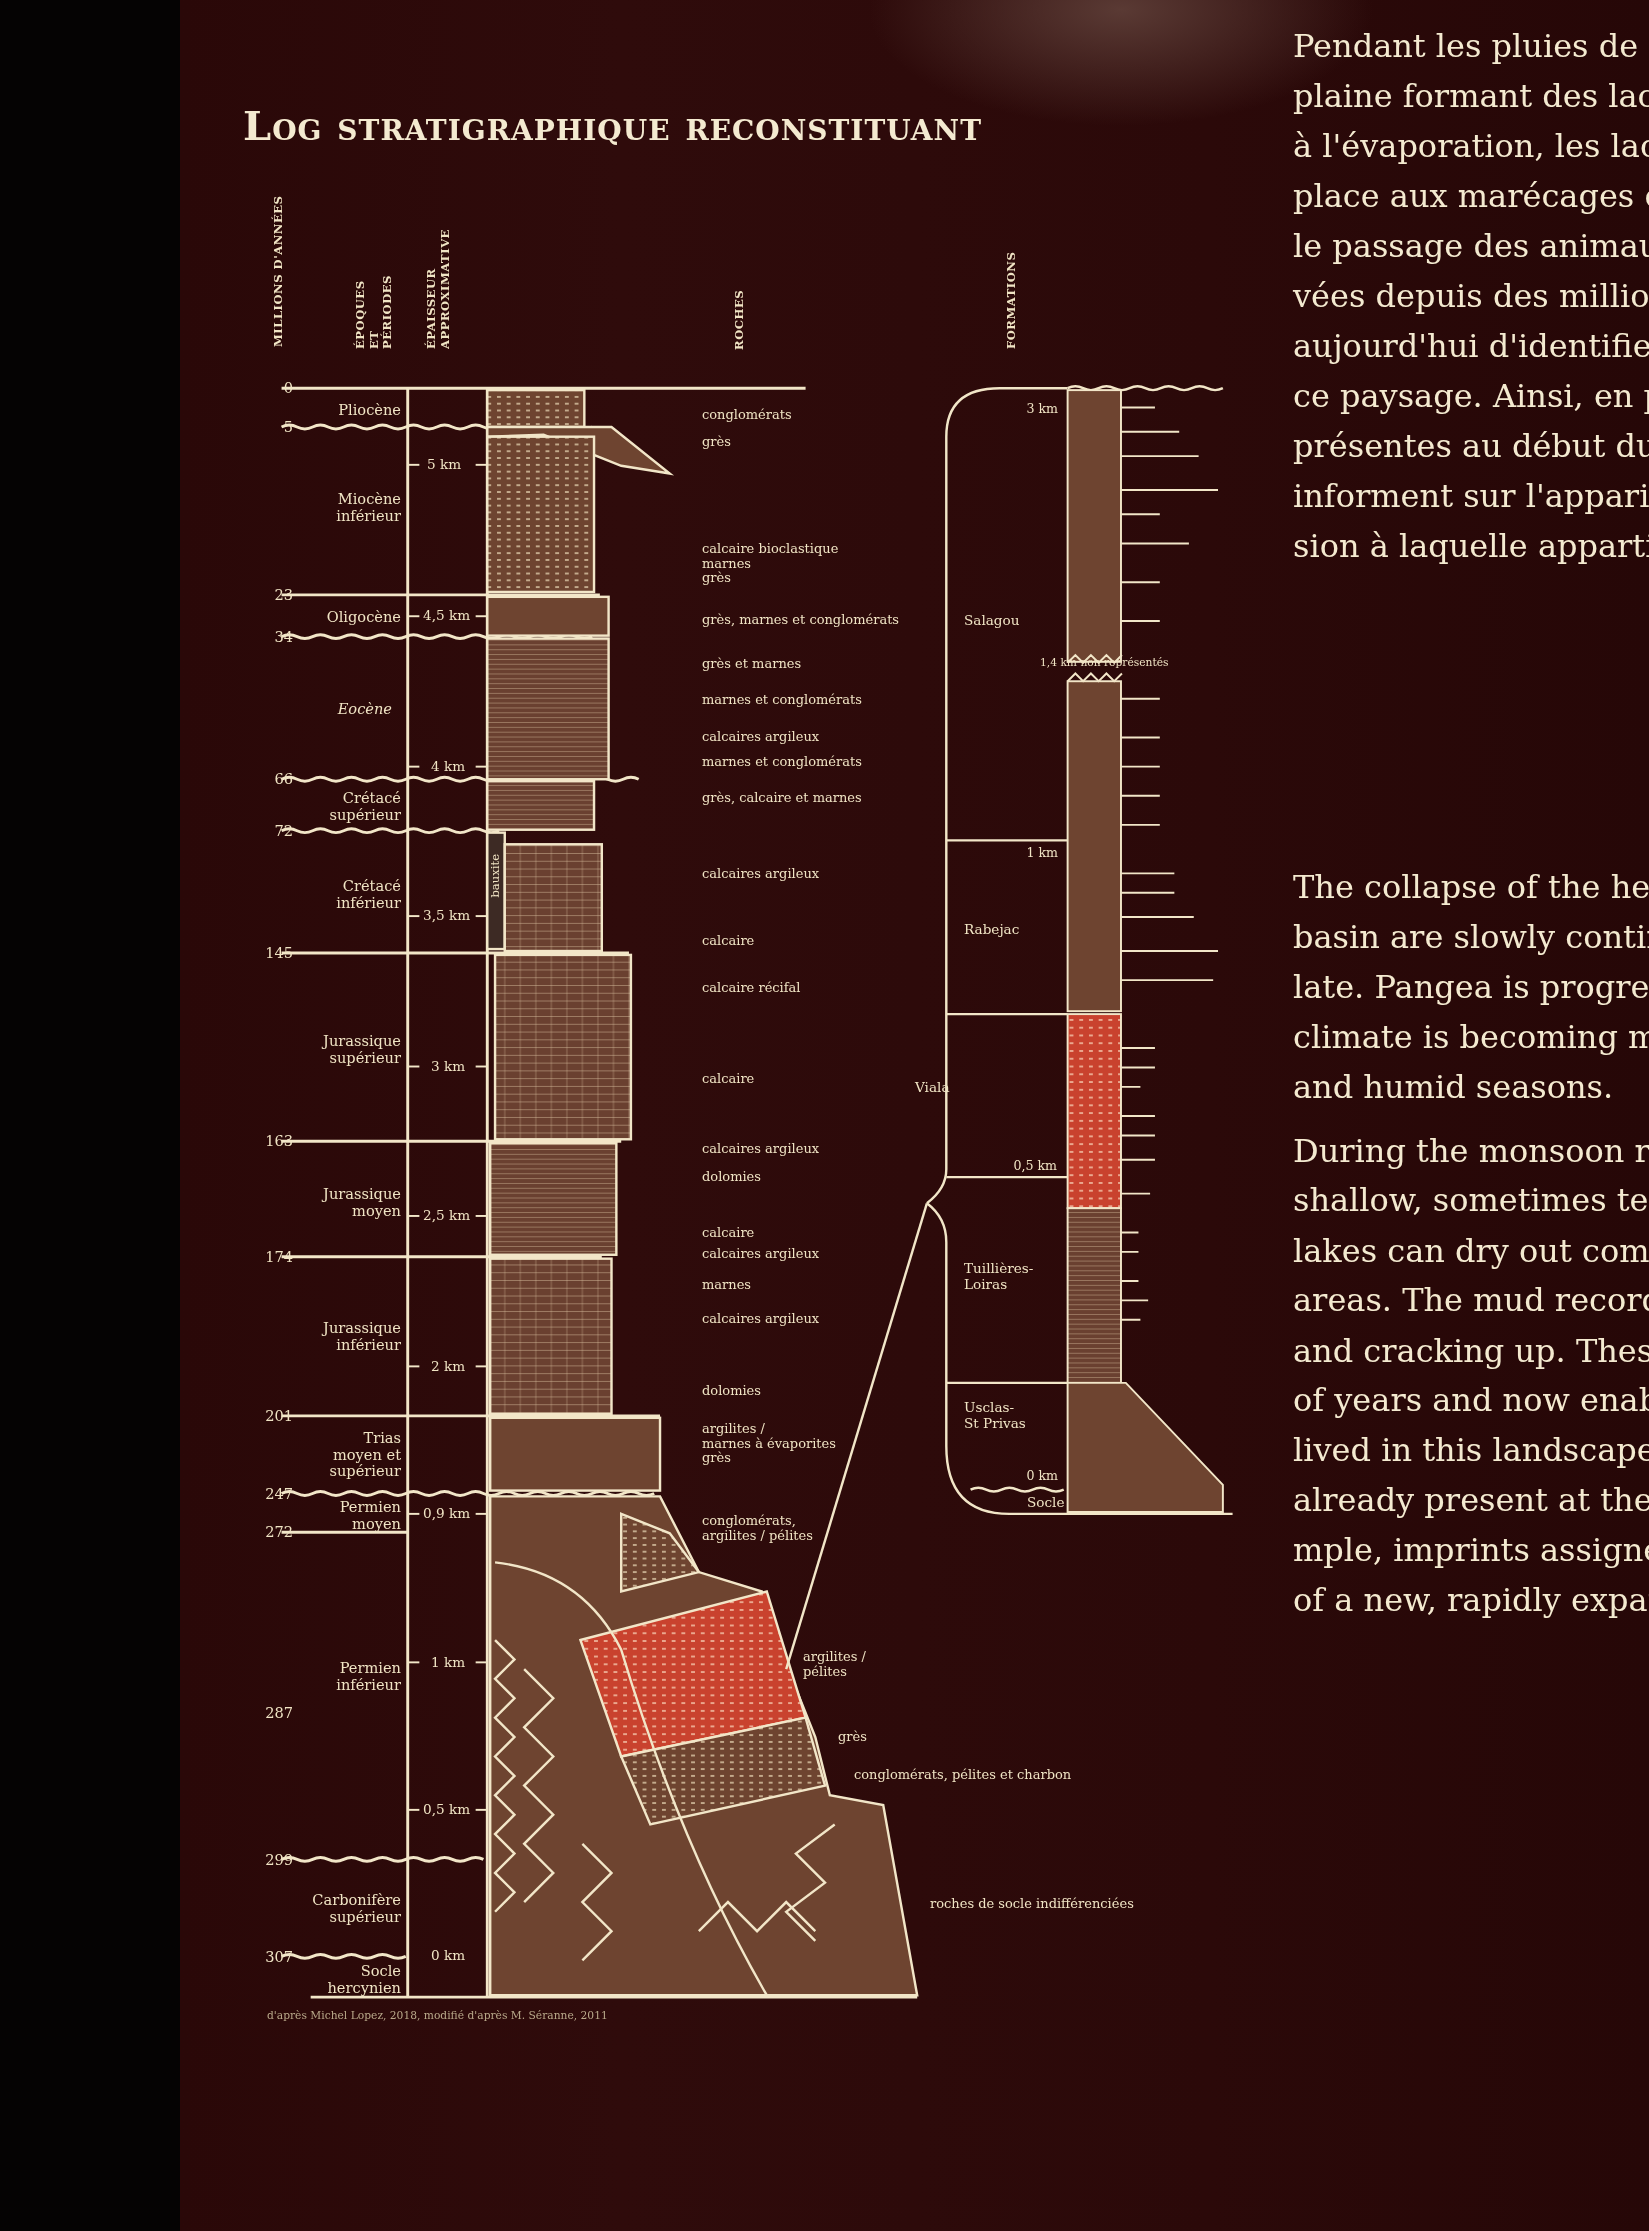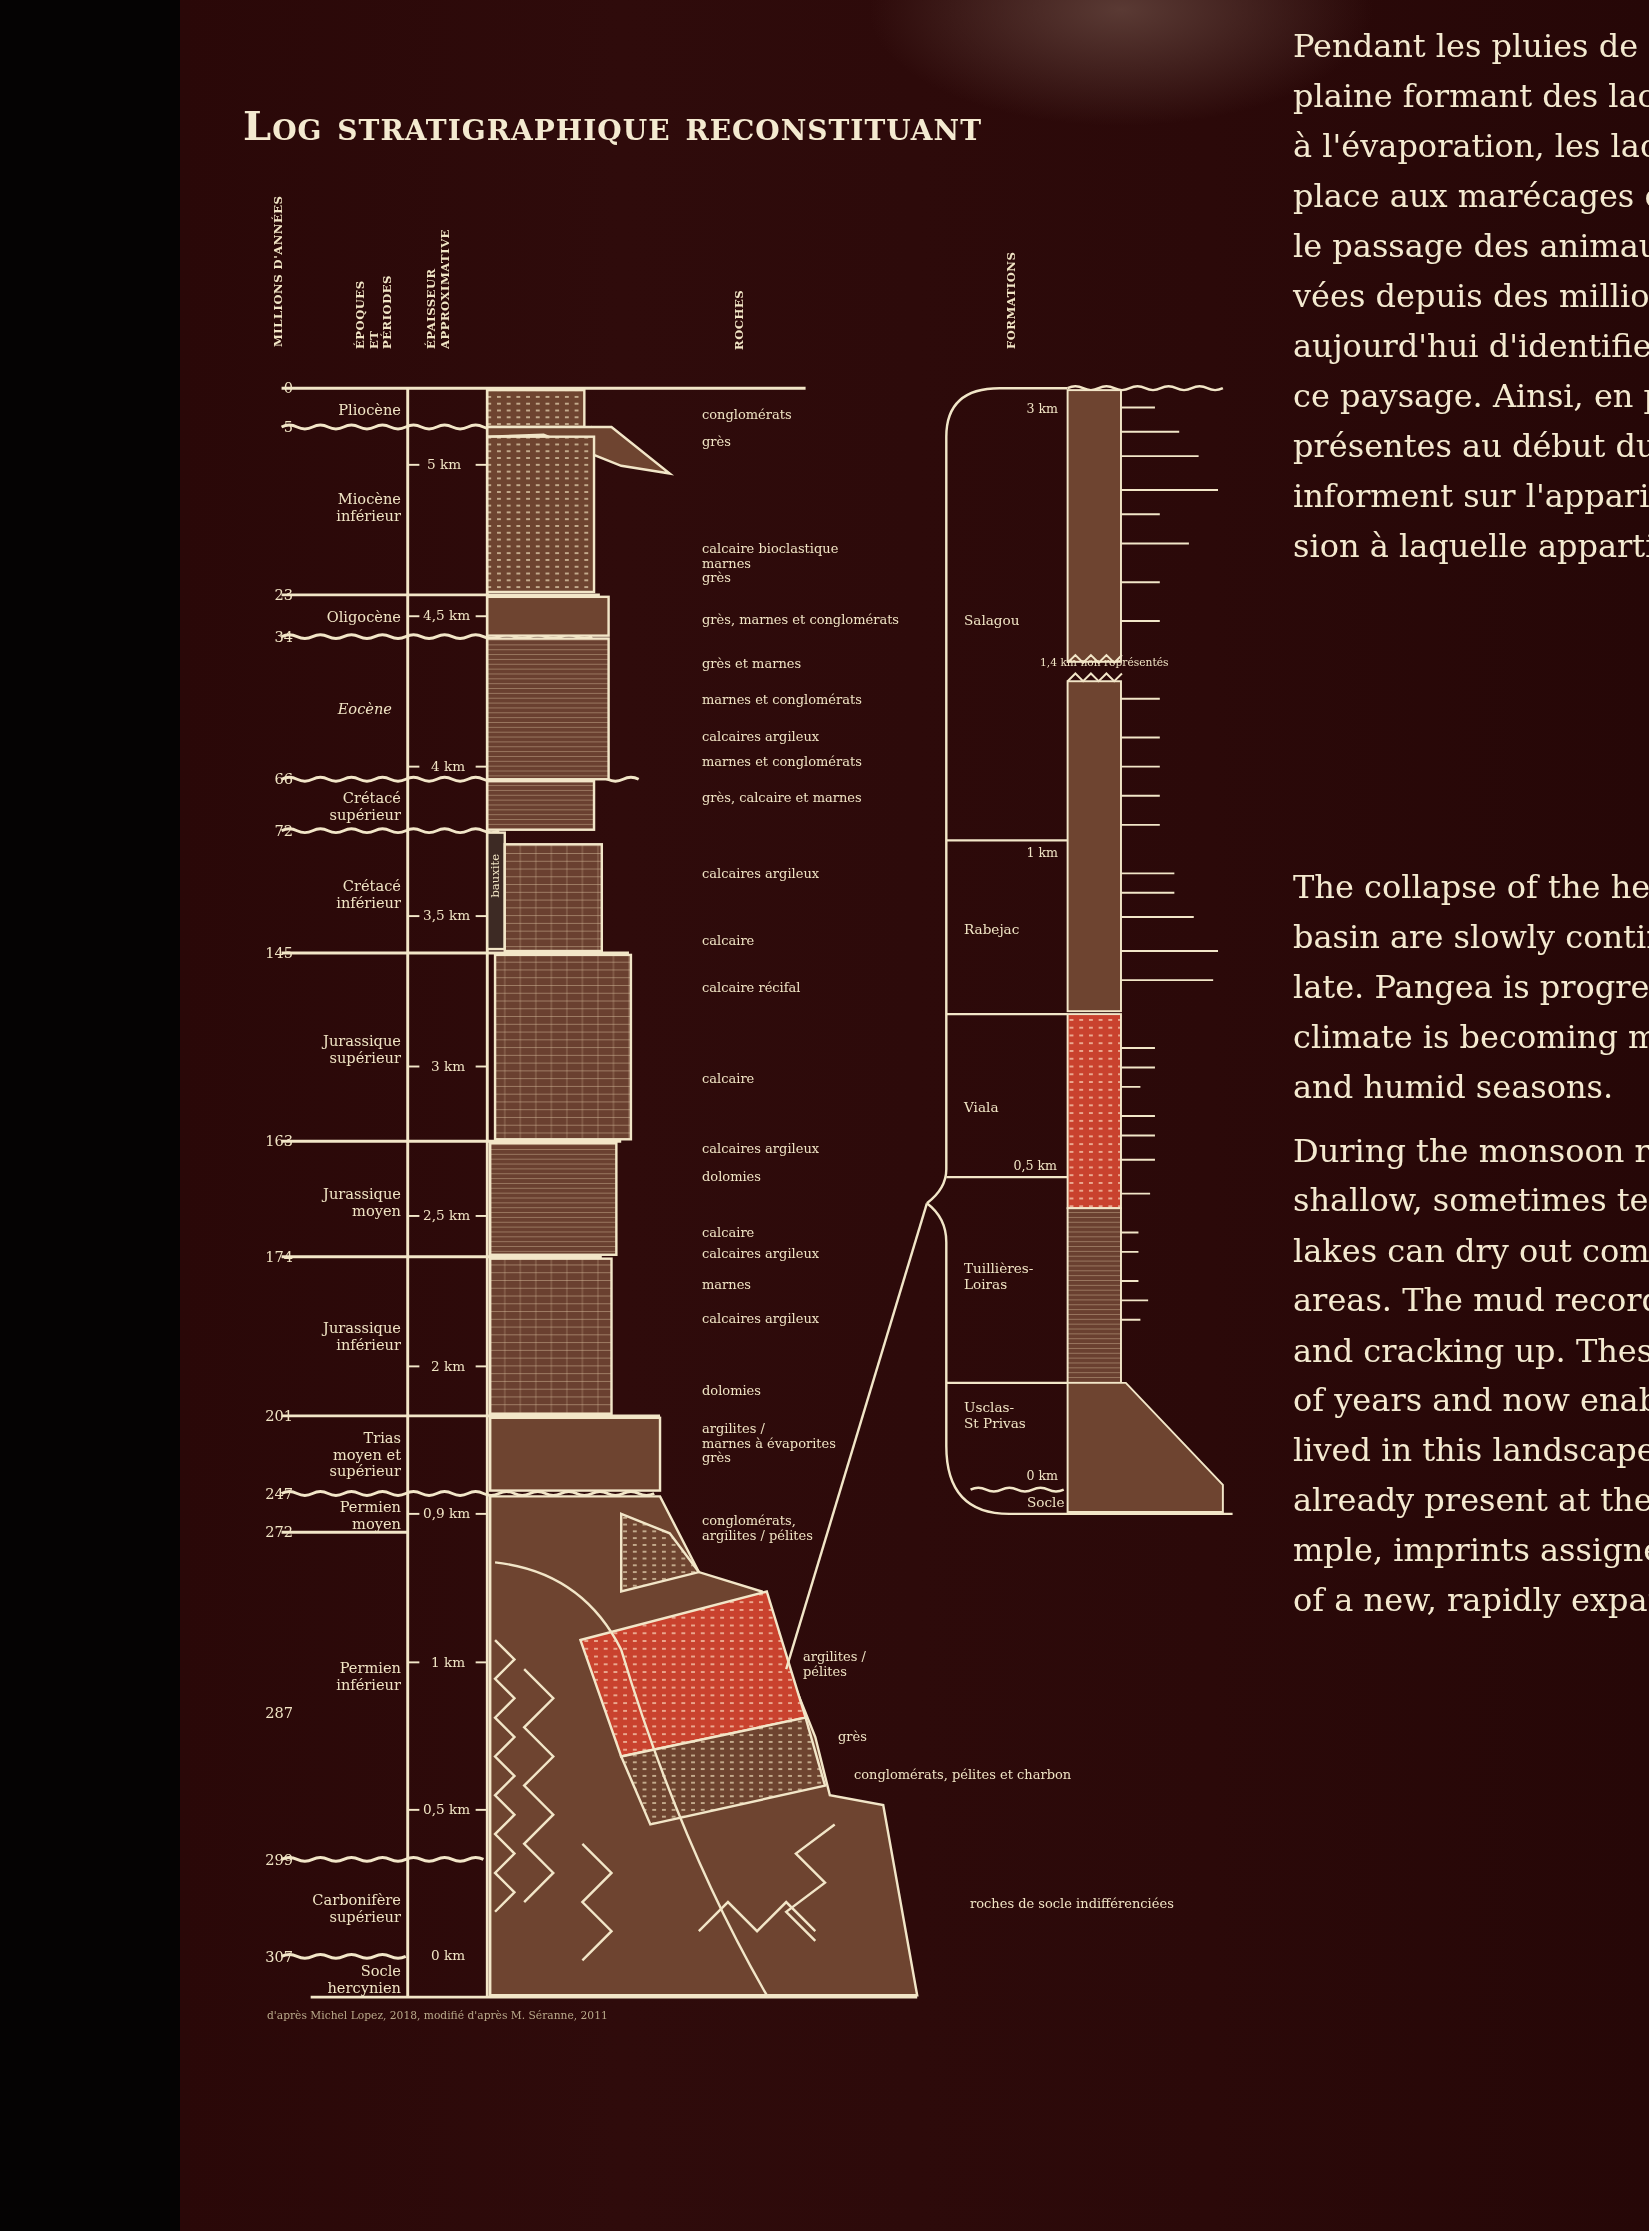--- a/index.html
+++ b/index.html
@@ -240,27 +240,27 @@
 <div class="rock" style="left:702px;top:1384px;">dolomies</div>
 <div class="rock" style="left:702px;top:1422px;white-space:pre-line;">argilites /
 marnes à évaporites
 grès</div>
 <div class="rock" style="left:702px;top:1514px;white-space:pre-line;">conglomérats,
 argilites / pélites</div>
 <div class="rock" style="left:803px;top:1650px;white-space:pre-line;">argilites /
 pélites</div>
 <div class="rock" style="left:838px;top:1730px;">grès</div>
 <div class="rock" style="left:854px;top:1768px;">conglomérats, pélites et charbon</div>
-<div class="rock" style="left:930px;top:1897px;margin-left:40px;">roches de socle indifférenciées</div>
+<div class="rock" style="left:930px;top:1897px;">roches de socle indifférenciées</div>
 
 <div class="form" style="left:964px;top:613px;">Salagou</div>
 <div class="fkm" style="left:1009px;top:401px;width:49px;">3 km</div>
 <div class="form" style="left:964px;top:922px;">Rabejac</div>
 <div class="fkm" style="left:1009px;top:845px;width:49px;">1 km</div>
-<div class="form" style="left:964px;top:1080px;margin-top:20px;">Viala</div>
+<div class="form" style="left:915px;top:1080px;">Viala</div>
 <div class="fkm" style="left:999px;top:1158px;width:58px;">0,5 km</div>
 <div class="form" style="left:964px;top:1261px;white-space:pre-line;">Tuillières-
 Loiras</div>
 <div class="form" style="left:964px;top:1400px;white-space:pre-line;">Usclas-
 St Privas</div>
 <div class="fkm" style="left:1009px;top:1468px;width:49px;">0 km</div>
 <div class="form" style="left:1027px;top:1495px;">Socle</div>
 <div class="rock" style="left:1040px;top:656px;font-size:10.7px;">1,4 km non représentés</div>
 
 <div class="credit">d'après Michel Lopez, 2018, modifié d'après M. Séranne, 2011</div>

